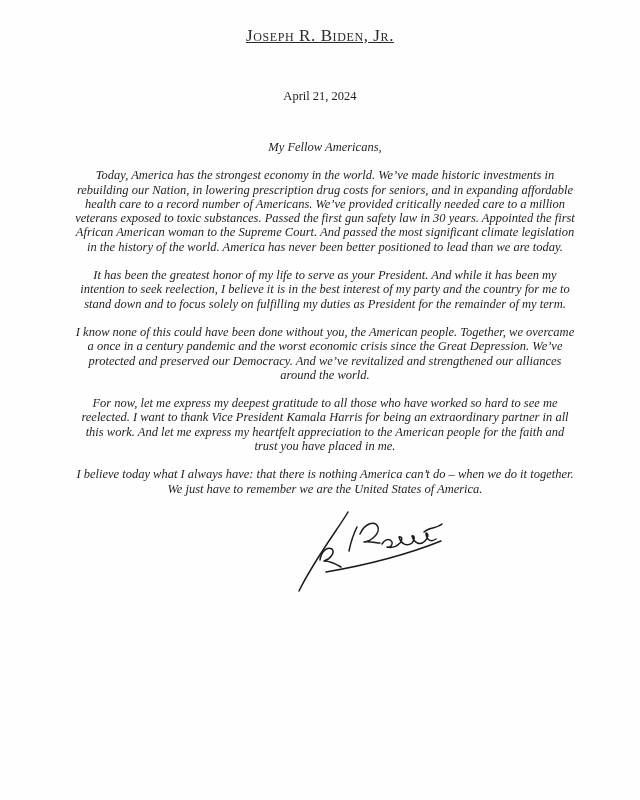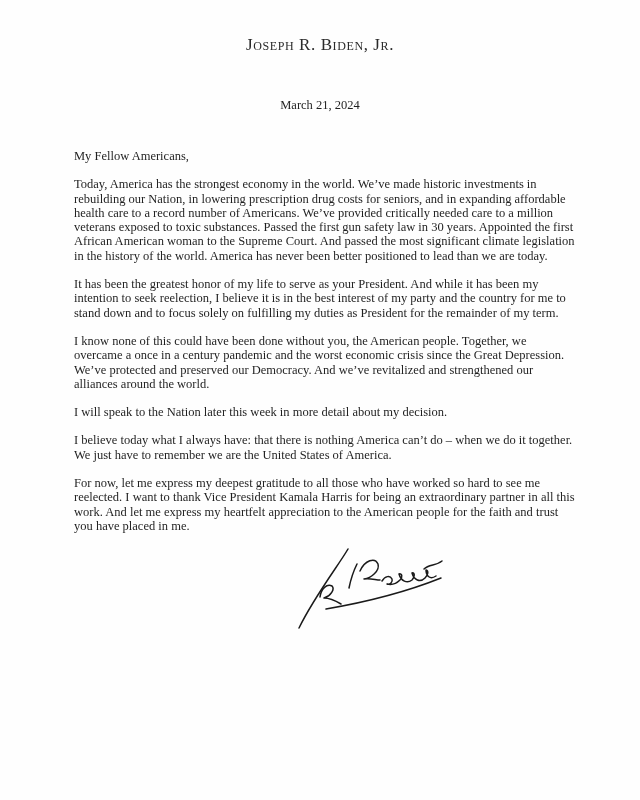--- a/index.html
+++ b/index.html
@@ -11,39 +11,41 @@
     position: relative;
     width: 640px;
     height: 800px;
     margin: 0 auto;
     background: #fefefe;
     overflow: hidden;
     font-family: "Liberation Serif", serif;
     color: #1f1f1f;
   }
   .letterhead {
-    padding-top: 35px;
+    padding-top: 26px;
     text-align: center;
     font-variant: small-caps;
     font-size: 17px;
     letter-spacing: 0.6px;
     color: #2a2a2a;
+    text-decoration: underline;
   }
   .date {
     margin-top: 43px;
     text-align: center;
     font-size: 12.5px;
     color: #1f1f1f;
   }
   .body {
     margin: 36px auto 0 74px;
     width: 502px;
     font-size: 12.5px;
     line-height: 14.3px;
-    text-align: left;
+    text-align: center;
+    font-style: italic;
   }
   .body p {
     margin: 0 0 14px 0;
   }
   .signature {
     margin-left: 222px;
     margin-top: 2px;
     width: 150px;
     height: 85px;
   }
@@ -55,32 +57,31 @@
     stroke-linejoin: round;
   }
 </style>
 </head>
 <body>
 
 <div class="page">
 
   <div class="letterhead">Joseph R. Biden, Jr.</div>
 
-  <div class="date">March 21, 2024</div>
+  <div class="date">April 21, 2024</div>
 
   <div class="body">
 
     <p>My Fellow Americans,</p>
 
     <p>Today, America has the strongest economy in the world. We’ve made historic investments in rebuilding our Nation, in lowering prescription drug costs for seniors, and in expanding affordable health care to a record number of Americans. We’ve provided critically needed care to a million veterans exposed to toxic substances. Passed the first gun safety law in 30 years. Appointed the first African American woman to the Supreme Court. And passed the most significant climate legislation in the history of the world. America has never been better positioned to lead than we are today.</p>
     <p>It has been the greatest honor of my life to serve as your President. And while it has been my intention to seek reelection, I believe it is in the best interest of my party and the country for me to stand down and to focus solely on fulfilling my duties as President for the remainder of my term.</p>
     <p>I know none of this could have been done without you, the American people. Together, we overcame a once in a century pandemic and the worst economic crisis since the Great Depression. We’ve protected and preserved our Democracy. And we’ve revitalized and strengthened our alliances around the world.</p>
-    <p>I will speak to the Nation later this week in more detail about my decision.</p>
+    <p>For now, let me express my deepest gratitude to all those who have worked so hard to see me reelected. I want to thank Vice President Kamala Harris for being an extraordinary partner in all this work. And let me express my heartfelt appreciation to the American people for the faith and trust you have placed in me.</p>
     <p>I believe today what I always have: that there is nothing America can’t do – when we do it together. We just have to remember we are the United States of America.</p>
-    <p>For now, let me express my deepest gratitude to all those who have worked so hard to see me reelected. I want to thank Vice President Kamala Harris for being an extraordinary partner in all this work. And let me express my heartfelt appreciation to the American people for the faith and trust you have placed in me.</p>
 
     <div class="signature">
       <svg width="150" height="85" viewBox="0 0 150 85" aria-hidden="true">
         <path d="M52,2 C44,16 18,50 3,81"></path>
         <path d="M24,50 C25,42 31,36 36,39 C39,42 35,49 28,51 C33,51 40,54 45,57"></path>
         <path d="M53,41 C55,31 58,23 61,17"></path>
         <path d="M64,24 C69,13 79,10 82,17 C84,24 75,31 68,32 C74,31 80,33 84,33"></path>
         <path d="M86,34 C89,29 94,28 96,32 C97,35 94,38 91,37 C95,38 100,37 104,33 C107,30 106,26 103,27 C105,34 111,37 116,33 C119,30 119,25 116,26 C118,33 124,36 129,31 C132,28 133,24 130,23 C130,29 134,33 140,29"></path>
         <path d="M128,22 C133,17 140,19 146,14"></path>
         <path d="M30,62 C65,56 110,45 145,31"></path>

